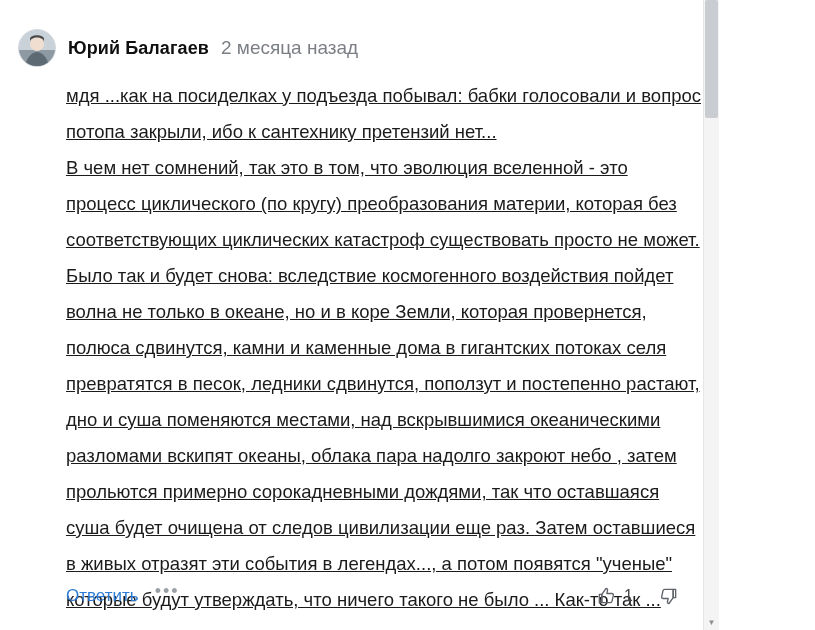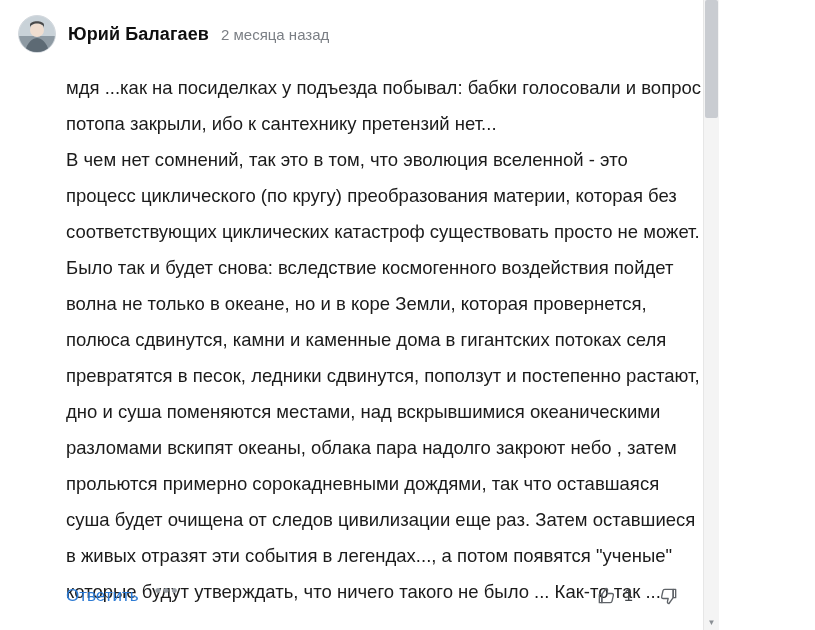--- a/index.html
+++ b/index.html
@@ -12,21 +12,21 @@
     background: #ffffff;
     font-family: "Liberation Sans", sans-serif;
     color: #111111;
     overflow: hidden;
   }
   .comment {
     position: relative;
     width: 719px;
     height: 630px;
     box-sizing: border-box;
-    padding: 14px 18px 0 18px;
+    padding: 28px 18px 0 18px;
   }
   .comment-header {
     display: flex;
     align-items: center;
     gap: 12px;
     height: 40px;
   }
   .avatar {
     width: 36px;
     height: 36px;
@@ -38,30 +38,31 @@
     border: 1px solid #d3d8dd;
   }
   .avatar svg { display: block; }
   .author-name {
     font-size: 18px;
     font-weight: bold;
     color: #0f0f0f;
     letter-spacing: 0.1px;
   }
   .timestamp {
-    font-size: 15px;
+    font-size: 19px;
     color: #7b7f85;
   }
   .comment-body {
-    margin-top: 16px;
+    margin-top: 10px;
     margin-left: 48px;
     font-size: 18.5px;
     line-height: 36px;
     color: #1b1b1b;
     max-width: 718px;
+    text-decoration: underline;
   }
   .comment-body p {
     margin: 0;
   }
   .comment-body p + p {
     margin-top: 0px;
   }
   .footer {
     position: absolute;
     left: 66px;

